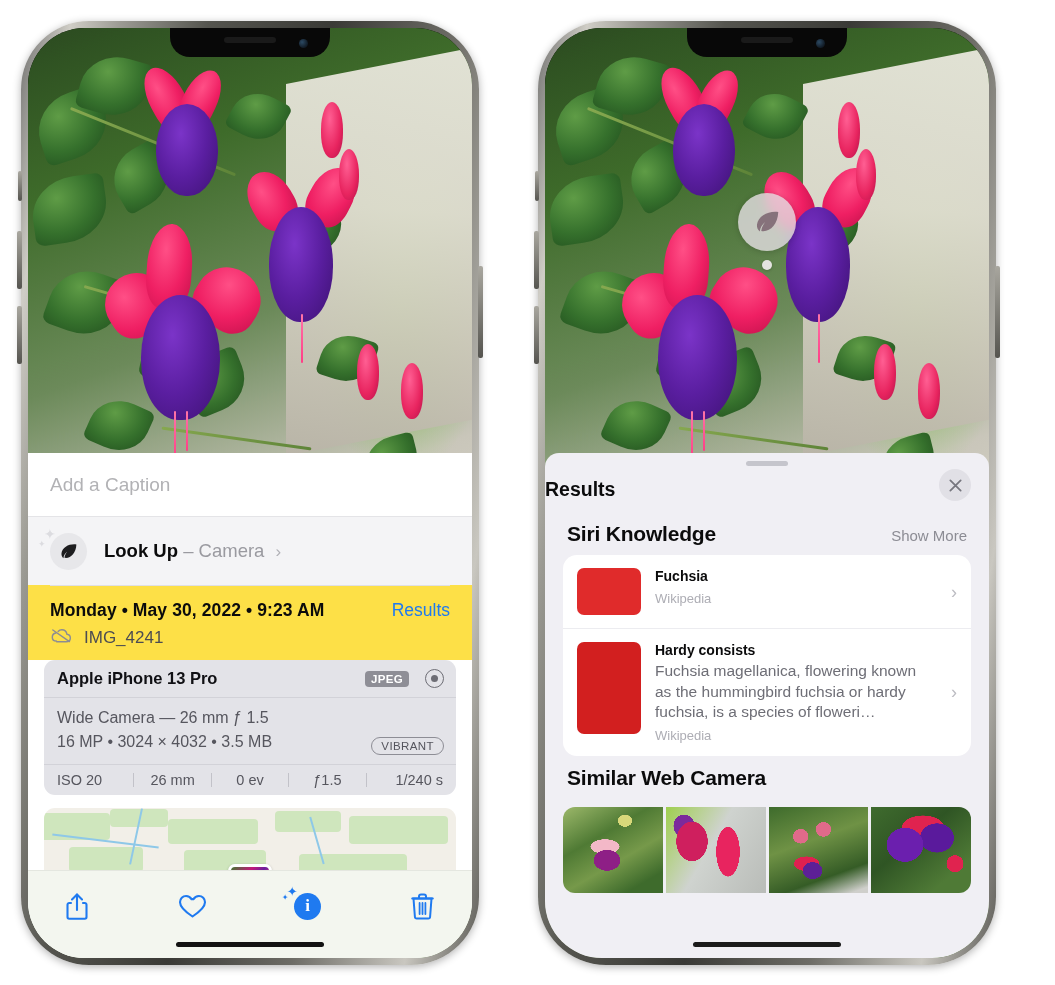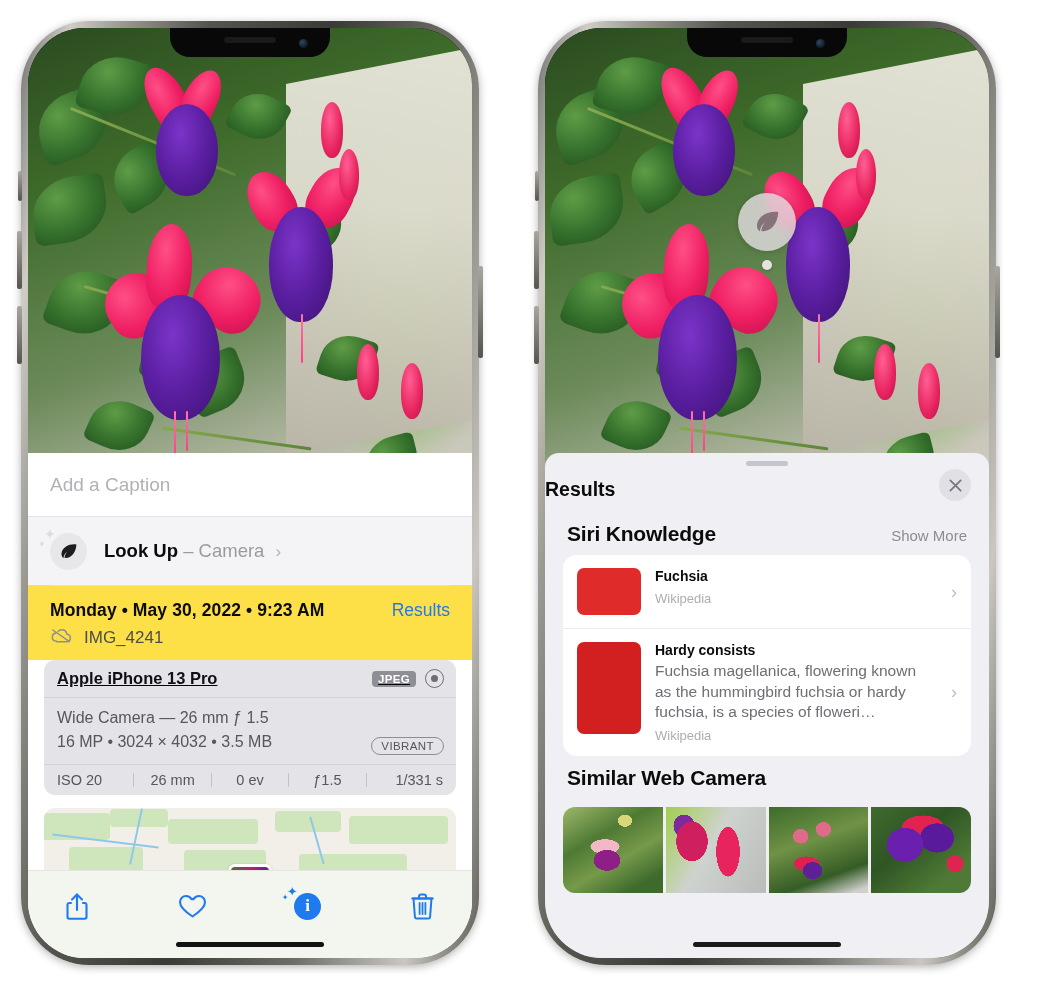--- a/index.html
+++ b/index.html
@@ -158,23 +158,23 @@
   .meta-date { font-size:17.5px; color:#0b0b0c; font-weight:bold; letter-spacing:.1px; }
   .adjust-link { font-size:17.5px; color:#1f7af0; }
   .meta-row2 { display:flex; align-items:center; gap:11px; padding:6px 0 12px 0; }
   .meta-filename { font-size:17px; color:#4c4c52; }
 
   .camera-card {
     margin:0 16px; background:#e3e3e8; border-radius:11px; overflow:hidden;
     font-size:15.5px;
   }
   .cam-head { display:flex;justify-content:space-between;
-    padding:9px 12px 9px 13px; border-bottom:1px solid #d2d2d8;text-decoration:underline; }
+    padding:9px 12px 9px 13px; border-bottom:1px solid #d2d2d8; }
   .cam-title { font-weight:bold; font-size:16.5px; color:#101014; }
-  .cam-head-right { display:flex; align-items:center; gap:9px; }
+  .cam-head-right { display:flex; align-items:center; gap:16px; }
   .badge-jpeg {
     background:#8e8e96; color:#fff; font-size:11.5px; font-weight:bold;
     padding:2px 6px; border-radius:4px; letter-spacing:.3px;
   }
   .raw-dot {
     width:19px;height:19px;border-radius:50%;border:1.6px solid #6d6d75;
     display:flex;align-items:center;justify-content:center;
   }
   .raw-dot i { width:7px;height:7px;border-radius:50%;background:#6d6d75;display:block; }
   .cam-body { padding:8px 13px 9px 13px; border-bottom:1px solid #d2d2d8; position:relative; }
@@ -466,21 +466,21 @@
             </div>
             <div class="cam-exif">
               <span class="cell">ISO 20</span>
               <span class="sep"></span>
               <span class="cell">26 mm</span>
               <span class="sep"></span>
               <span class="cell">0 ev</span>
               <span class="sep"></span>
               <span class="cell">ƒ1.5</span>
               <span class="sep"></span>
-              <span class="cell">1/331 s</span>
+              <span class="cell">1/240 s</span>
             </div>
           </div>
 
           <div class="map-card">
             <div class="map-green" style="left:-4%;top:6%;width:20%;height:34%"></div>
             <div class="map-green" style="left:16%;top:2%;width:14%;height:22%"></div>
             <div class="map-green" style="left:30%;top:14%;width:22%;height:30%"></div>
             <div class="map-green" style="left:56%;top:4%;width:16%;height:26%"></div>
             <div class="map-green" style="left:74%;top:10%;width:24%;height:34%"></div>
             <div class="map-green" style="left:6%;top:48%;width:18%;height:30%"></div>

